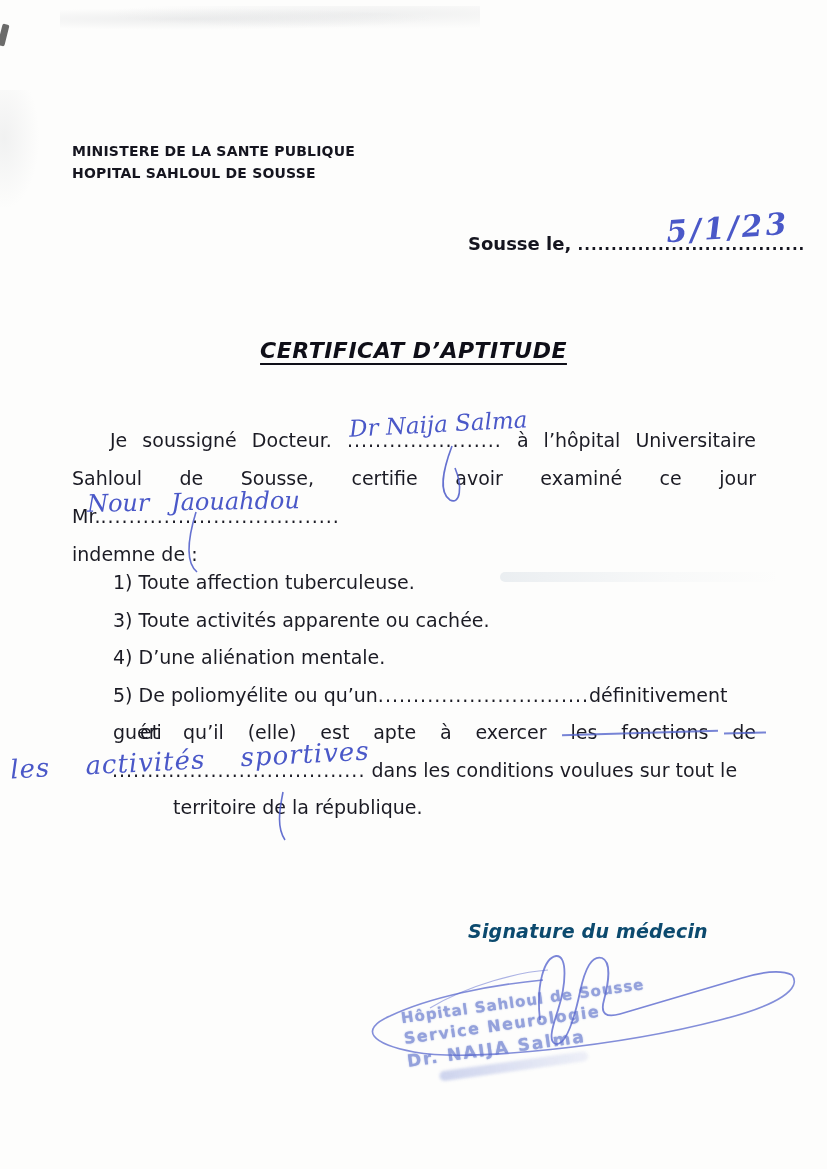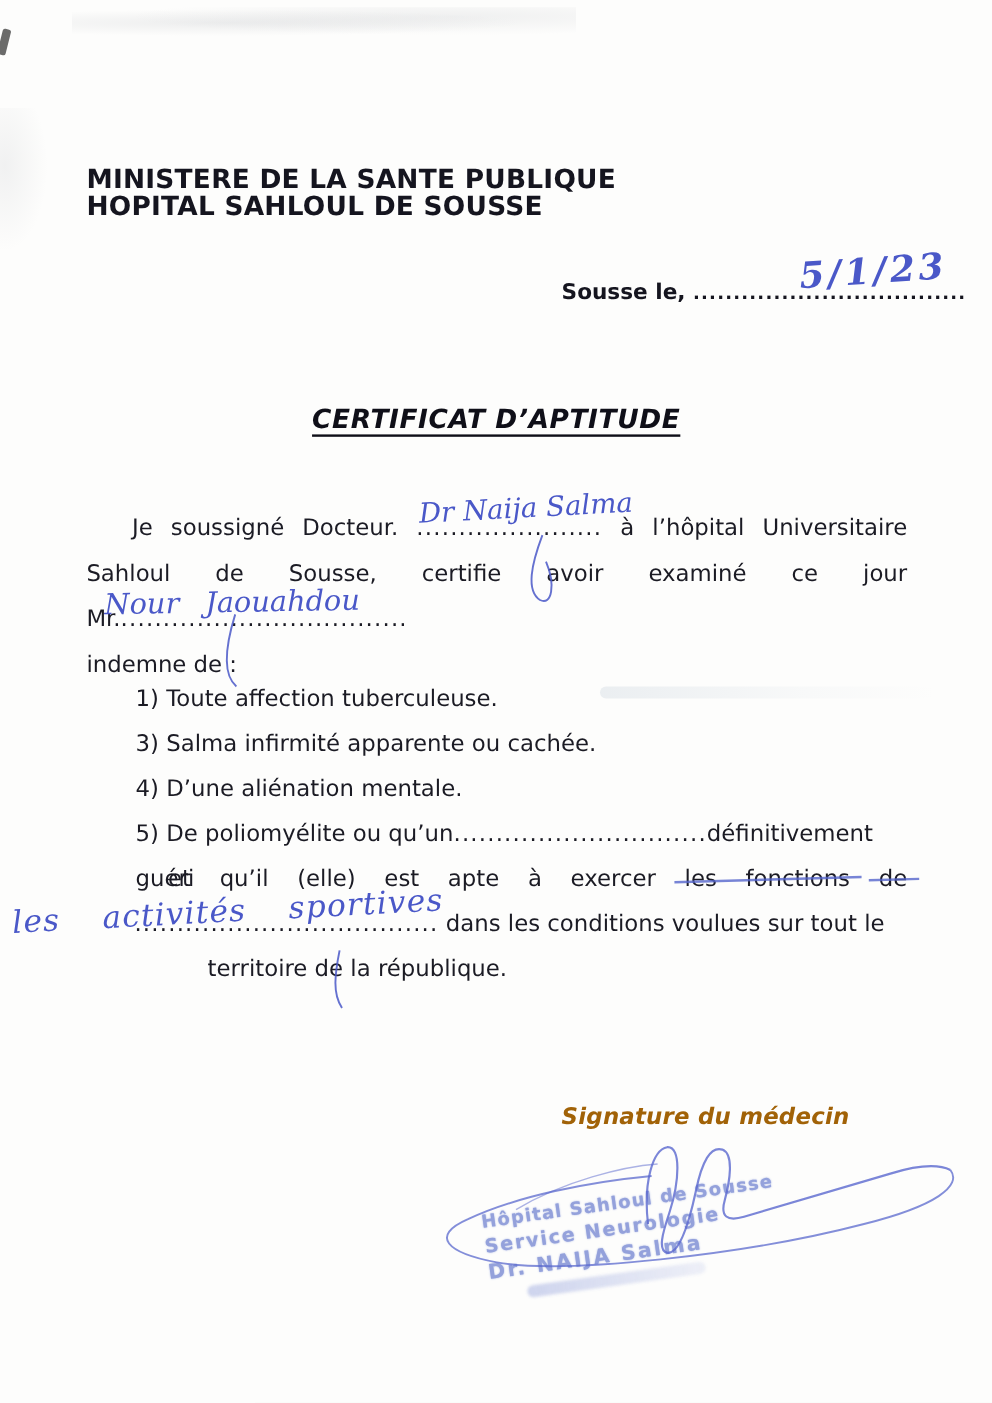--- a/index.html
+++ b/index.html
@@ -14,21 +14,21 @@
   .artifact{position:absolute;pointer-events:none;}
   .speck-topleft{left:0;top:24px;width:7px;height:22px;background:#3a3a3a;border-radius:2px;transform:rotate(14deg);opacity:.75;}
   .smudge-top{left:60px;top:6px;width:420px;height:26px;
     background:radial-gradient(ellipse at 30% 50%, rgba(120,125,135,.12), transparent 60%),
                radial-gradient(ellipse at 75% 30%, rgba(120,125,135,.10), transparent 60%);}
   .smudge-mid{left:500px;top:572px;width:280px;height:10px;
     background:linear-gradient(90deg, rgba(150,170,190,.18), rgba(150,170,190,.05) 60%, transparent);border-radius:5px;}
   .smudge-left{left:0;top:90px;width:40px;height:120px;
     background:radial-gradient(ellipse at 10% 40%, rgba(130,135,145,.10), transparent 70%);}
 
-  .header{position:absolute;left:72px;top:140px;font-weight:bold;font-size:22px;line-height:22px;letter-spacing:.2px;color:#15151f;}
+  .header{position:absolute;left:72px;top:140px;font-weight:bold;font-size:14px;line-height:22px;letter-spacing:.2px;color:#15151f;}
 
   .date-line{position:absolute;left:468px;top:233px;font-size:18px;font-weight:bold;color:#15151f;white-space:nowrap;text-align:center;}
   .date-line .dots{font-weight:bold;letter-spacing:1px;font-size:15px;color:#15151f;}
   .hand{font-family:"DejaVu Serif","Liberation Serif",serif;font-style:italic;color:#4a58c8;}
   .hand-date{position:absolute;left:88px;top:-26px;font-size:30px;transform:rotate(-4deg);letter-spacing:3px;}
 
   .title-wrap{position:absolute;left:0;top:338px;width:827px;text-align:center;font-style:italic;}
   .title{font-size:22px;font-weight:bold;color:#0f0f18;text-decoration:underline;text-underline-offset:5px;letter-spacing:.5px;}
 
   .intro{position:absolute;left:72px;top:421px;width:684px;font-size:19px;line-height:38px;}
@@ -43,21 +43,21 @@
   .list{position:absolute;left:72px;top:564px;width:684px;font-size:19px;line-height:37.5px;}
   .li{padding-left:41px;height:37.5px;}
   .li .num{display:inline-block;margin-right:6px;}
   .cont{padding-left:68px;height:37.5px;text-align:justify;text-align-last:justify;white-space:nowrap;}
   .pen-strike{position:relative;}
   .pen-strike::after{content:"";position:absolute;left:-8px;right:-10px;top:52%;height:2px;background:#5565cc;opacity:.8;transform:rotate(-1.6deg);}
   .fill-line{position:relative;padding-left:40px;height:37.5px;}
   .hand-fill{position:absolute;left:-62px;top:-10px;font-size:26px;white-space:nowrap;transform:rotate(-3deg);word-spacing:26px;letter-spacing:1px;}
   .terr-line{padding-left:101px;height:37.5px;}
 
-  .sig-label{position:absolute;left:468px;top:920px;font-size:19px;font-weight:bold;font-style:italic;color:#a16207;letter-spacing:.2px;}
+  .sig-label{position:absolute;left:468px;top:920px;font-size:19px;font-weight:bold;font-style:italic;color:#0c4a6e;letter-spacing:.2px;}
 
   .stamp{position:absolute;left:404px;top:992px;transform:rotate(-8deg);color:#8292d6;
     font-weight:bold;text-shadow:0 0 1.5px rgba(130,146,214,.9);opacity:.85;}
   .stamp .s1{font-size:15px;letter-spacing:1px;}
   .stamp .s2{font-size:16px;letter-spacing:1.5px;margin-top:2px;}
   .stamp .s3{font-size:17px;letter-spacing:2px;margin-top:3px;}
   .stamp .s4{margin-top:5px;margin-left:30px;width:150px;height:10px;border-radius:5px;
     background:linear-gradient(90deg, rgba(130,146,214,.45), rgba(130,146,214,.15));filter:blur(1.5px);}
 
   .ink-overlay{position:absolute;left:0;top:0;width:827px;height:1169px;pointer-events:none;}
@@ -87,21 +87,21 @@
 
   <div class="intro">
     <div class="jline"><span class="indent"></span><span>Je soussigné Docteur.</span> <span class="dots-wrap"><span class="pdots">......................</span><span class="hand hand-doctor">Dr Naija Salma</span></span> <span>à l’hôpital Universitaire</span></div>
     <div class="jline">Sahloul de Sousse, certifie avoir examiné ce jour</div>
     <div class="jline"><span>Mr.</span><span class="dots-wrap"><span class="pdots">..................................</span><span class="hand hand-patient">Nour Jaouahdou</span></span></div>
     <div class="nline">indemne de :</div>
   </div>
 
   <div class="list">
     <div class="li"><span class="num">1)</span><span>Toute affection tuberculeuse.</span></div>
-    <div class="li"><span class="num">3)</span><span>Salma infirmité apparente ou cachée.</span></div>
+    <div class="li"><span class="num">3)</span><span>Toute activités apparente ou cachée.</span></div>
     <div class="li"><span class="num">4)</span><span>D’une aliénation mentale.</span></div>
     <div class="li"><span class="num">5)</span><span>De poliomyélite ou qu’un</span><span class="pdots">..............................</span><span>définitivement guéri</span></div>
     <div class="cont"><span>et qu’il (elle) est apte à exercer</span> <span class="pen-strike">les fonctions</span> <span class="pen-strike">de</span></div>
     <div class="fill-line"><span class="hand hand-fill">les activités sportives</span><span class="pdots">....................................</span><span> dans les conditions voulues sur tout le</span></div>
     <div class="terr-line">territoire de la république.</div>
   </div>
 
   <div class="sig-label">Signature du médecin</div>
 
   <div class="stamp">

